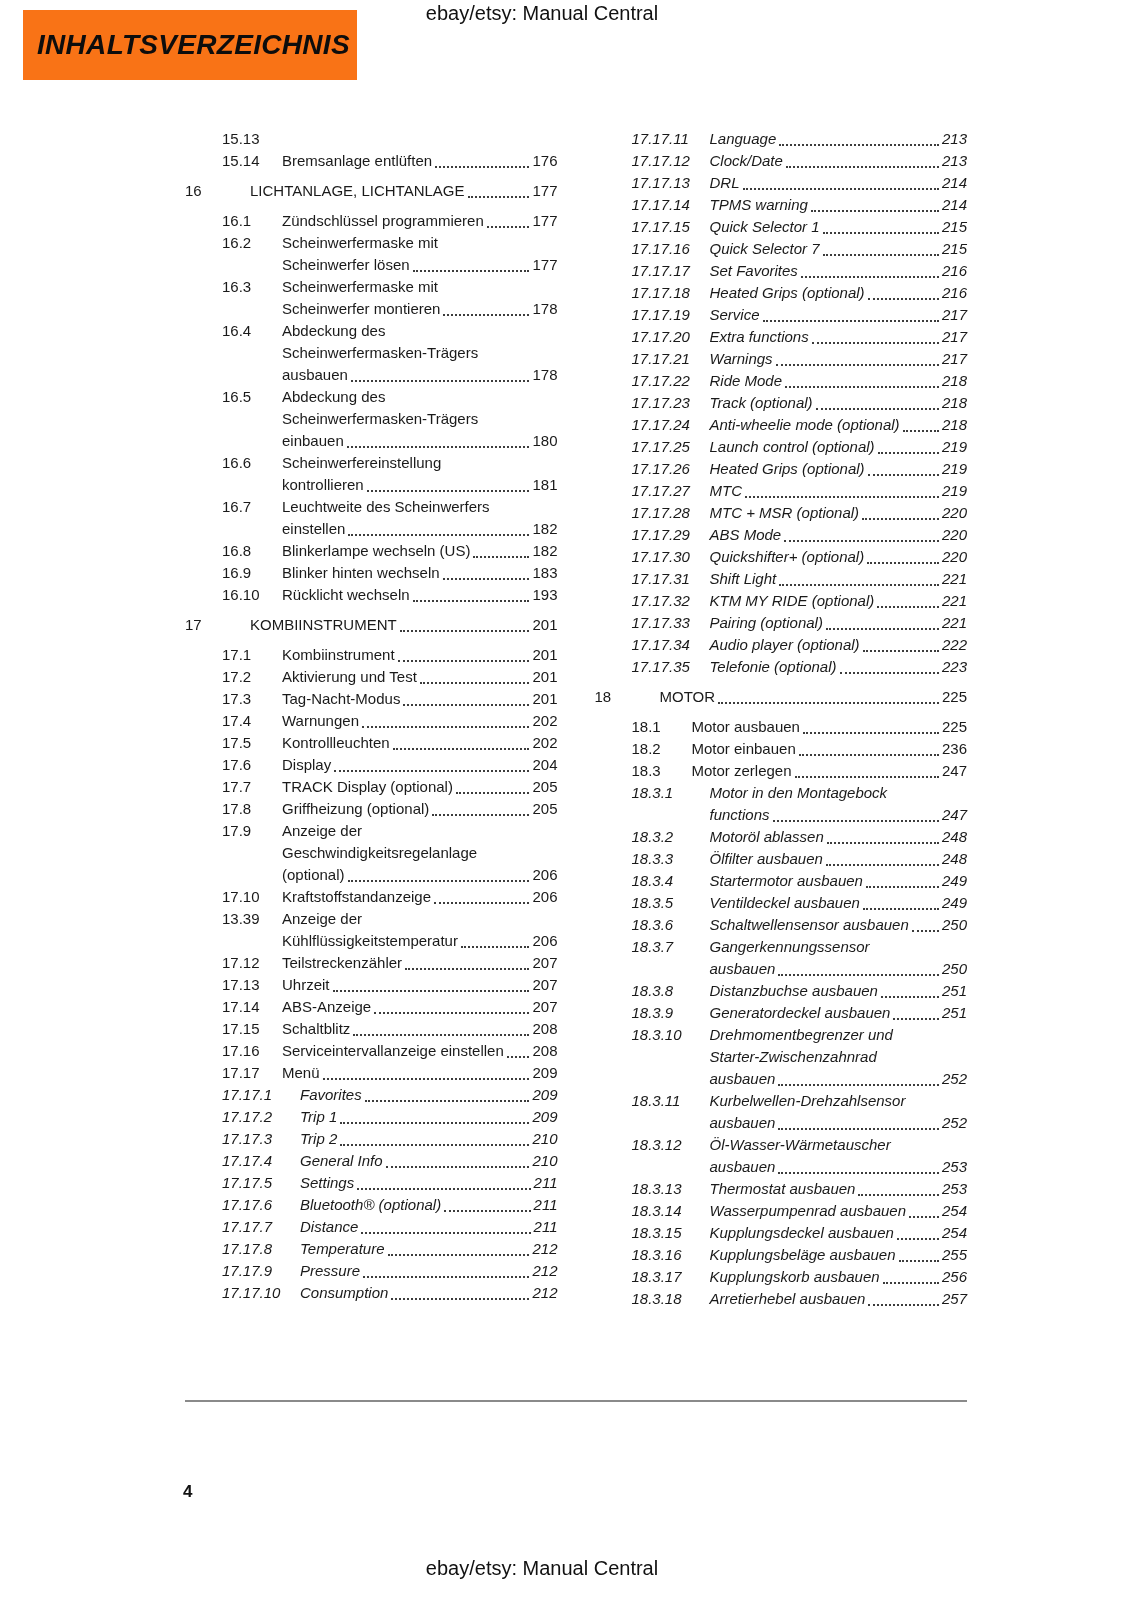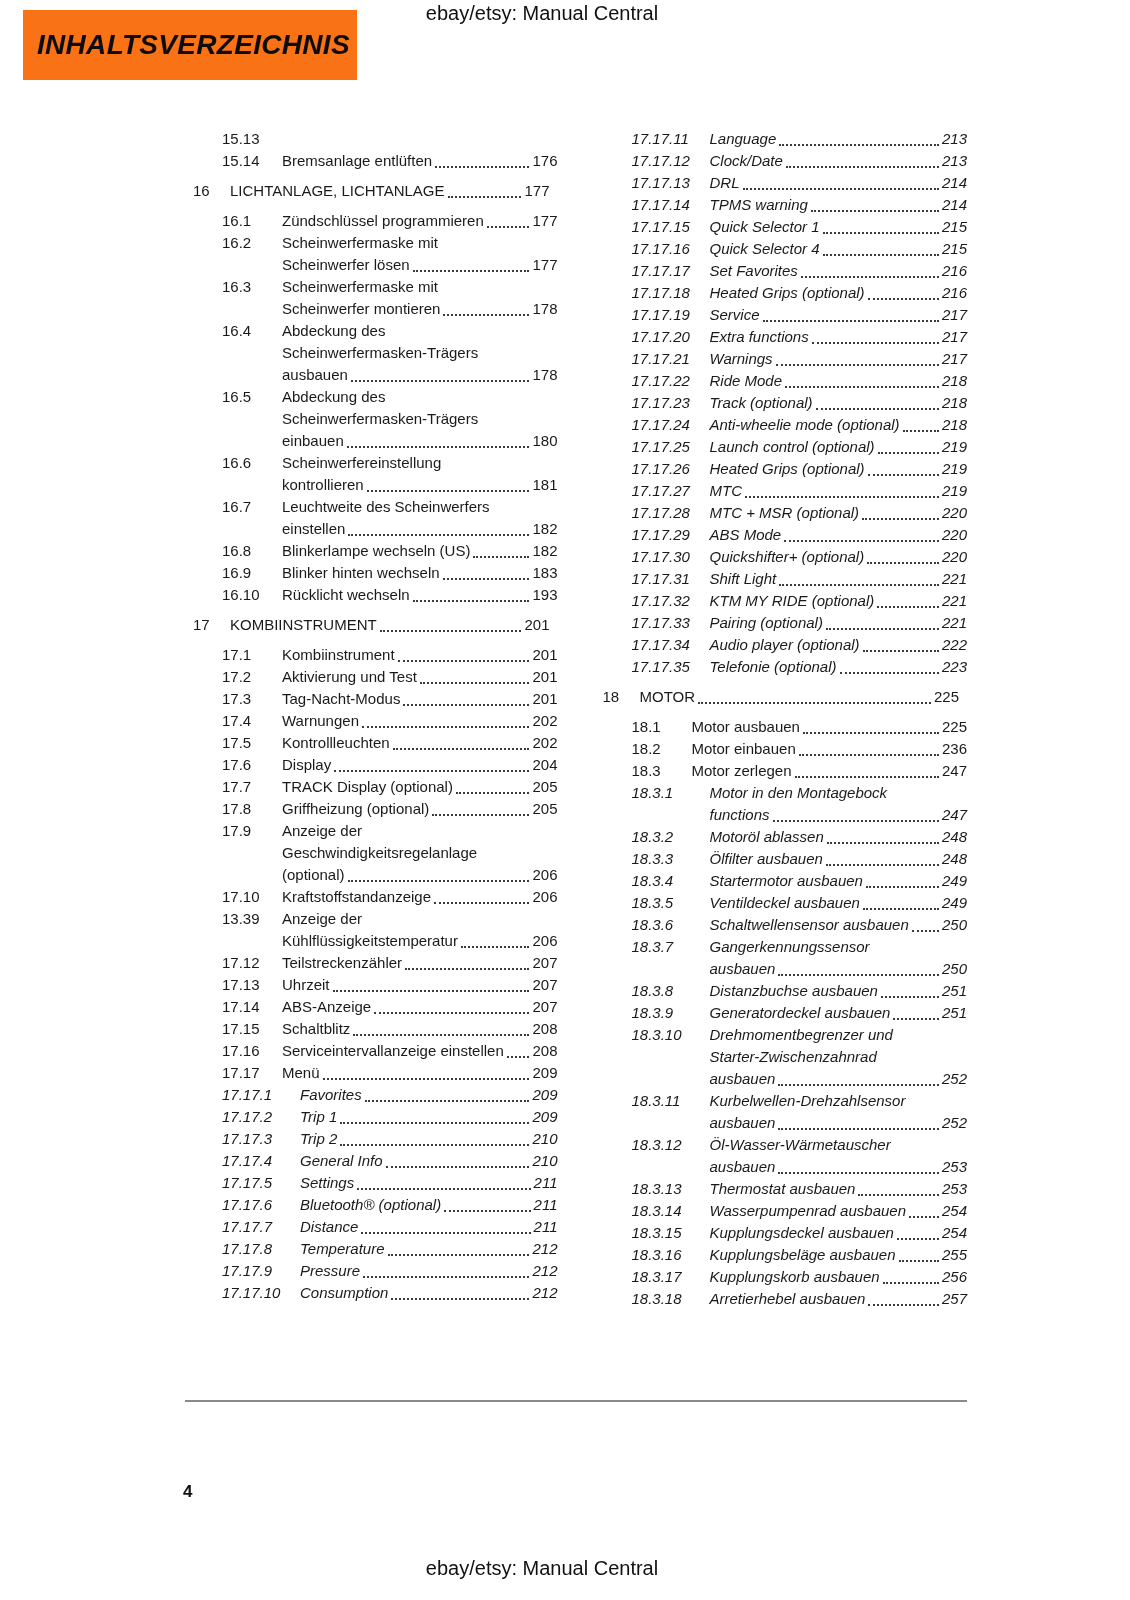--- a/index.html
+++ b/index.html
@@ -42,21 +42,21 @@
     right: 117px;
     display: flex;
     gap: 37px;
     font-size: 15px;
     line-height: 22px;
   }
   .col { flex: 1; min-width: 0; }
   .entry { display: flex; }
   .entry .num { flex: none; }
   .entry .titleblock { flex: 1; min-width: 0; display: block; }
-  .entry.level-1 { margin: 8px 8px; }
+  .entry.level-1 { margin: 8px 0; gap: 28px; }
   .entry.level-1 .num { width: 37px; }
   .entry.level-2 { padding-left: 37px; }
   .entry.level-2 .num { width: 60px; }
   .entry.level-3 { padding-left: 37px; font-style: italic; }
   .entry.level-3 .num { width: 78px; }
   .line { display: block; white-space: nowrap; }
   .line.last { display: flex; align-items: baseline; }
   .line.last .txt { white-space: nowrap; }
   .line.last .dots {
     flex: 1;
@@ -563,21 +563,21 @@
               <span class="txt">Quick Selector 1</span>
               <span class="dots"></span>
               <span class="pg">215</span>
             </span>
           </span>
         </div>
         <div class="entry level-3">
           <span class="num">17.17.16</span>
           <span class="titleblock">
             <span class="line last">
-              <span class="txt">Quick Selector 4</span>
+              <span class="txt">Quick Selector 7</span>
               <span class="dots"></span>
               <span class="pg">215</span>
             </span>
           </span>
         </div>
         <div class="entry level-3">
           <span class="num">17.17.17</span>
           <span class="titleblock">
             <span class="line last">
               <span class="txt">Set Favorites</span>

